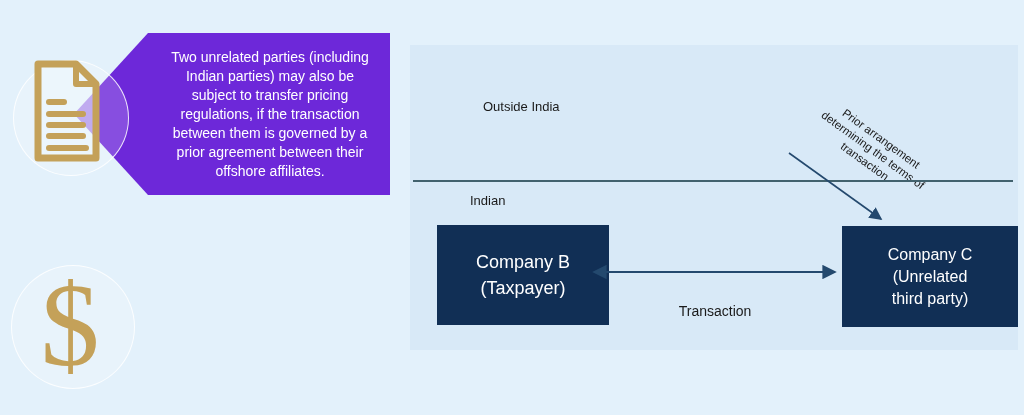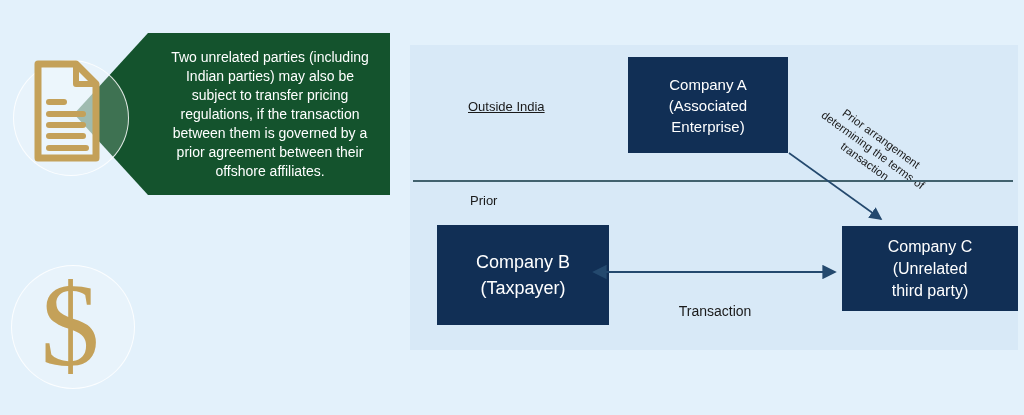--- a/index.html
+++ b/index.html
@@ -4,21 +4,21 @@
 <style>
   html,body{margin:0;padding:0;background:#fff;}
   .page{
     position:relative;width:1024px;height:415px;overflow:hidden;
     background:#E3F1FB;
     font-family:"Liberation Sans", sans-serif;
   }
   
   .tag{
     position:absolute;left:74px;width:316px;height:162px;
-    background:#14532d;
+    background:#6d28d9;
     clip-path:polygon(0 50%, 74px 0, 100% 0, 100% 100%, 74px 100%);
     display:flex;align-items:center;justify-content:center;
   }
   .tag1{top:33px;}
   .tag2{top:245px;height:160px;width:318px;}
   .tag-text{
     margin:0;padding:0 12px 0 88px;
     color:#FFFFFF;font-size:14px;line-height:19px;text-align:center;
   }
   .ring{
@@ -32,31 +32,31 @@
     position:absolute;left:24px;top:263px;width:92px;height:126px;
     color:#C4A159;font-family:"Liberation Serif", serif;
     font-size:118px;line-height:126px;text-align:center;
   }
   
   .panel{
     position:absolute;left:410px;top:45px;width:608px;height:305px;
     background:#D8E9F7;
   }
   .lbl{position:absolute;color:#1A1A1A;font-size:13px;white-space:nowrap;}
-  .lbl-outside{left:58px;top:54px;text-decoration:underline;}
+  .lbl-outside{left:73px;top:54px;}
   .lbl-india{left:60px;top:148px;}
   .lbl-transaction{left:205px;top:258px;width:200px;text-align:center;font-size:14px;}
   .node{
     position:absolute;background:#112F55;color:#FFFFFF;
     display:flex;align-items:center;justify-content:center;
     text-align:center;white-space:pre-line;
   }
   .nodeA{left:218px;top:12px;width:160px;height:96px;font-size:15px;line-height:21px;}
   .nodeB{left:27px;top:180px;width:172px;height:100px;font-size:18px;line-height:26px;}
-  .nodeC{left:432px;top:181px;width:176px;height:85px;font-size:16px;line-height:22px;}
+  .nodeC{left:432px;top:181px;width:176px;height:101px;font-size:16px;line-height:22px;}
   .rot{
     position:absolute;left:388px;top:84px;width:150px;
     transform:rotate(36deg);transform-origin:center;
     color:#1A1A1A;font-size:11.5px;line-height:14px;
     text-align:center;white-space:pre-line;
   }
   
   .overlay{position:absolute;left:0;top:0;width:1024px;height:415px;pointer-events:none;}
 </style>
 </head>
@@ -76,25 +76,22 @@
     <line x1="21" y1="67" x2="55" y2="67" stroke="#C4A159" stroke-width="6" stroke-linecap="round"></line>
     <line x1="21" y1="78" x2="55" y2="78" stroke="#C4A159" stroke-width="6" stroke-linecap="round"></line>
     <line x1="21" y1="90" x2="58" y2="90" stroke="#C4A159" stroke-width="6" stroke-linecap="round"></line>
   </svg>
 
   <div class="ring ring2"></div>
   <div class="dollar">$</div>
 
   <div class="panel">
     <span class="lbl lbl-outside">Outside India</span>
-    <span class="lbl lbl-india">Prior</span>
+    <span class="lbl lbl-india">Indian</span>
 
-    <div class="node nodeA">Company A
-(Associated
-Enterprise)</div>
     <div class="node nodeB">Company B
 (Taxpayer)</div>
     <div class="node nodeC">Company C
 (Unrelated
 third party)</div>
 
     <div class="rot">Prior arrangement
 determining the terms of
 transaction</div>
     <span class="lbl lbl-transaction">Transaction</span>

